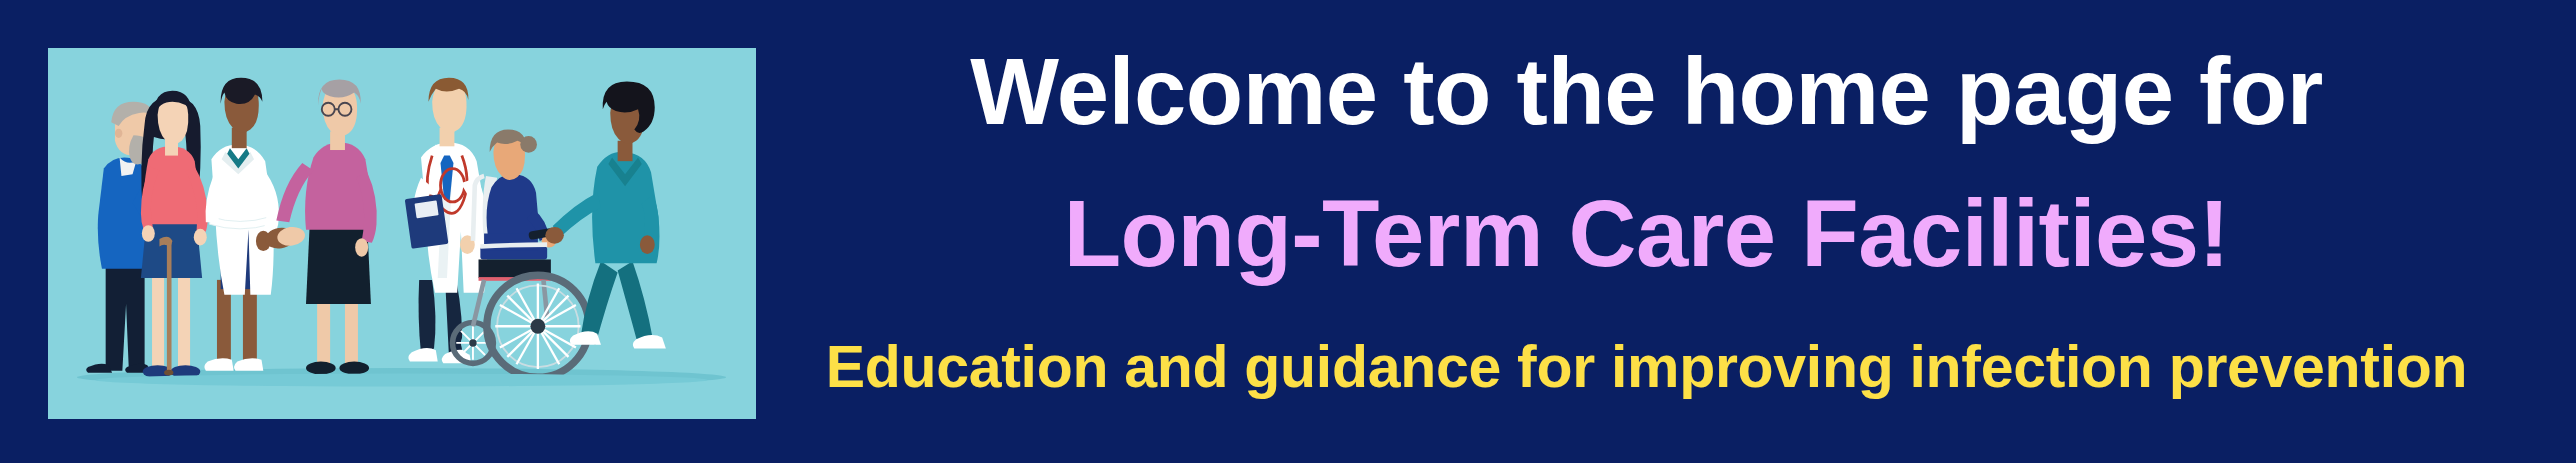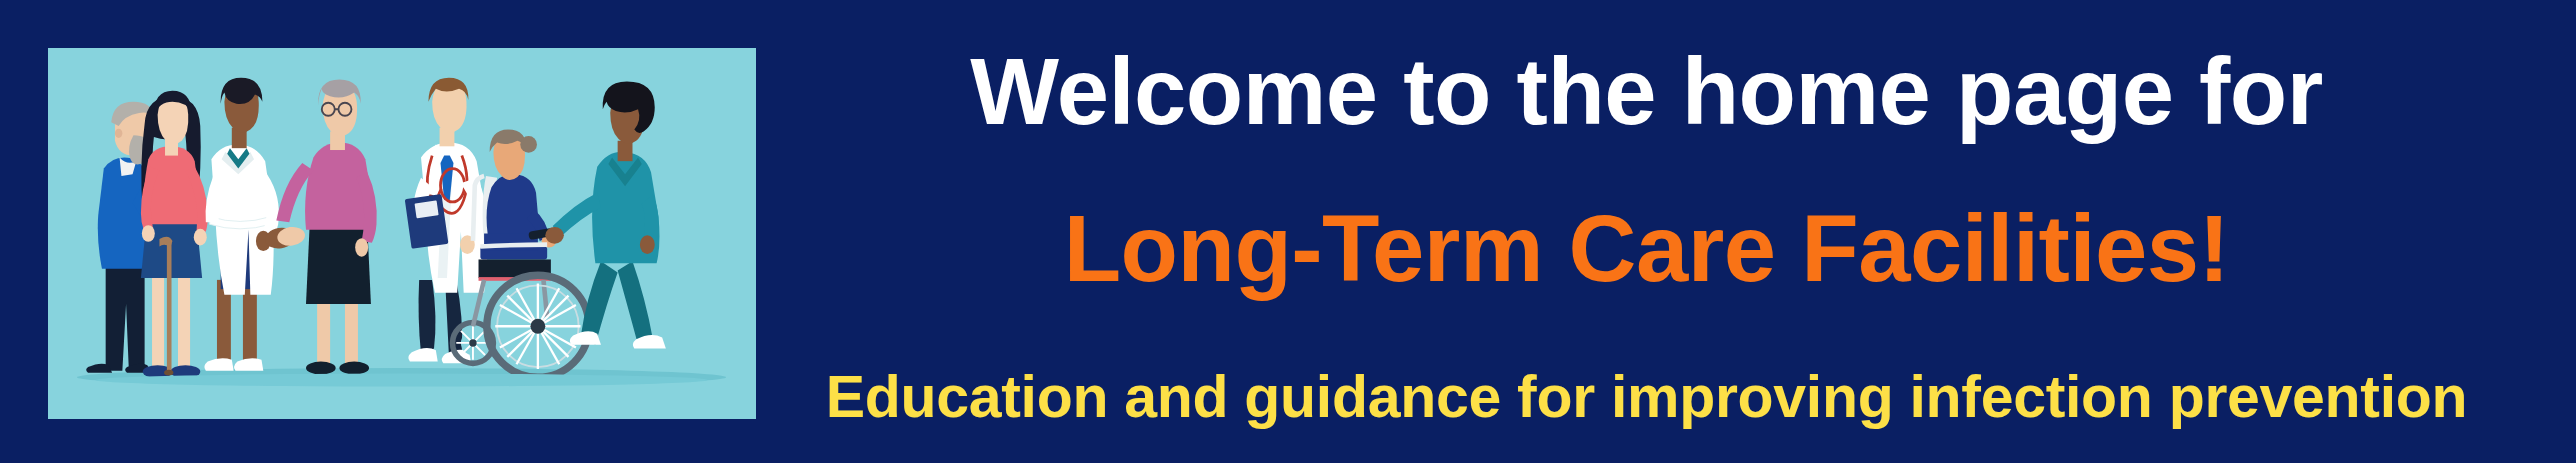--- a/index.html
+++ b/index.html
@@ -38,34 +38,33 @@
     position: absolute;
     left: 770px;
     top: 0;
     width: 1753px;
     height: 464px;
     display: flex;
     flex-direction: column;
     align-items: center;
     justify-content: flex-start;
     text-align: center;
-    gap: 15px;
   }
   .headline-1 {
     color: #ffffff;
     font-size: 94px;
     font-weight: bold;
     line-height: 1;
     letter-spacing: -0.5px;
     margin: 0;
     padding-top: 45px;
     white-space: nowrap;
   }
   .headline-2 {
-    color: #f97316;
+    color: #f0abfc;
     font-size: 94px;
     font-weight: bold;
     line-height: 1;
     letter-spacing: -0.5px;
     margin: 0;
     padding-top: 48px;
     white-space: nowrap;
   }
   .subtitle {
     color: #fde047;

